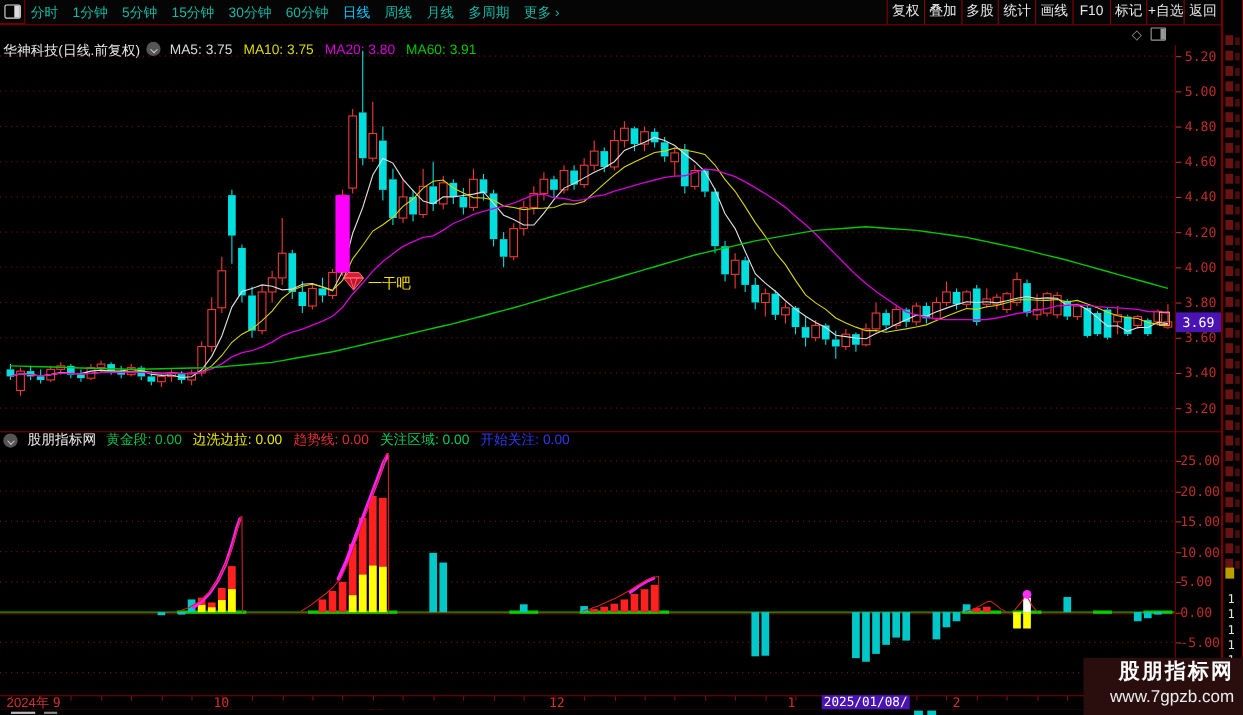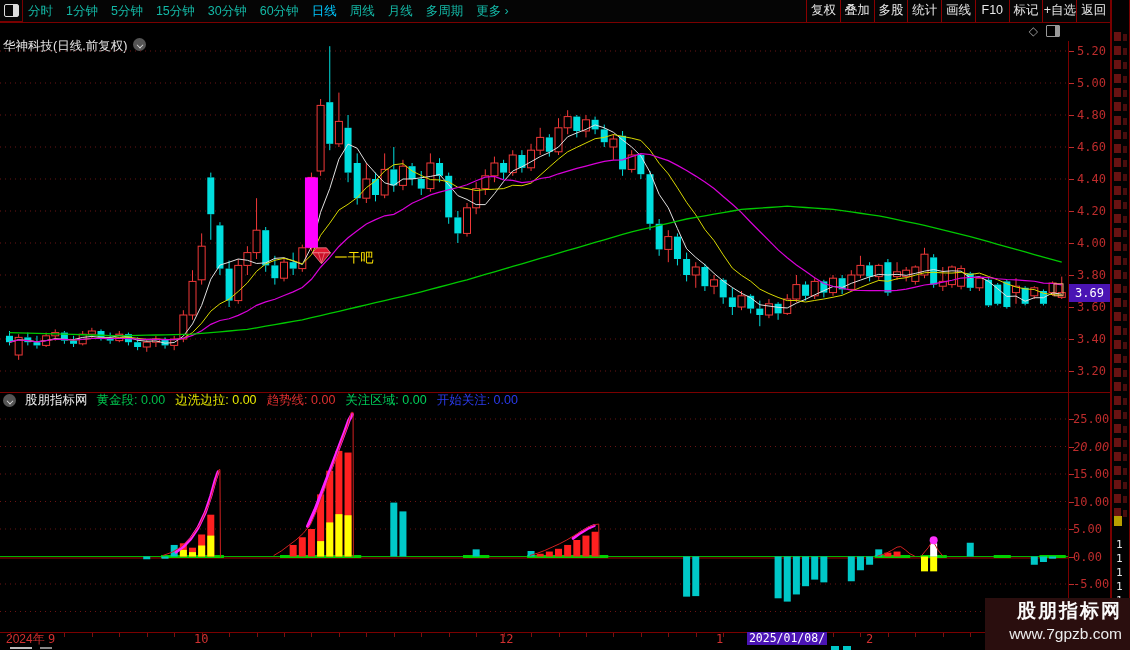--- a/index.html
+++ b/index.html
@@ -80,20 +80,26 @@
         <span class="btn">F10</span>
         <span class="btn">标记</span>
         <span class="btn">+自选</span>
         <span class="btn">返回</span>
       </div>
   </div>
 
   <div class="abs stockrow">
     <span class="stock-title">华神科技(日线.前复权)</span>
     <span class="circle-chev"></span>
+    <span class="legend" id="malegend">
+        <span style="color: rgb(216, 216, 216);">MA5: 3.75</span>
+        <span style="color: rgb(216, 216, 0);">MA10: 3.75</span>
+        <span style="color: rgb(216, 0, 216);">MA20: 3.80</span>
+        <span style="color: rgb(0, 200, 0);">MA60: 3.91</span>
+      </span>
   </div>
   <div class="hdr-icons">
     <span>◇</span>
     <span class="mini-panel"></span>
   </div>
 
   <svg id="mainsvg" class="abs" style="left:0;top:41px" width="1068" height="351">
       <line x1="0" y1="9.999999999999943" x2="1068" y2="9.999999999999943" stroke="#6b1414" stroke-width="1" stroke-dasharray="1 4"></line>
       <line x1="0" y1="41.99999999999997" x2="1068" y2="41.99999999999997" stroke="#6b1414" stroke-width="1" stroke-dasharray="1 4"></line>
       <line x1="0" y1="74" x2="1068" y2="74" stroke="#6b1414" stroke-width="1" stroke-dasharray="1 4"></line>
@@ -731,21 +737,21 @@
 <div class="gut-label" style="left: 1077px; top: 268px;">3.80</div>
 <div class="tickdash" style="left: 1069px; top: 307px;"></div>
 <div class="gut-label" style="left: 1077px; top: 300px;">3.60</div>
 <div class="tickdash" style="left: 1069px; top: 339px;"></div>
 <div class="gut-label" style="left: 1077px; top: 332px;">3.40</div>
 <div class="tickdash" style="left: 1069px; top: 371px;"></div>
 <div class="gut-label" style="left: 1077px; top: 364px;">3.20</div>
 <div class="tickdash" style="left: 1069px; top: 419px;"></div>
 <div class="gut-label" style="left: 1073px; top: 412px;">25.00</div>
 <div class="tickdash" style="left: 1069px; top: 446.5px;"></div>
-<div class="gut-label" style="left: 1073px; top: 439.5px; font-style: italic;">20.00</div>
+<div class="gut-label" style="left: 1073px; top: 439.5px;">20.00</div>
 <div class="tickdash" style="left: 1069px; top: 474px;"></div>
 <div class="gut-label" style="left: 1073px; top: 467px;">15.00</div>
 <div class="tickdash" style="left: 1069px; top: 501.5px;"></div>
 <div class="gut-label" style="left: 1073px; top: 494.5px;">10.00</div>
 <div class="tickdash" style="left: 1069px; top: 529px;"></div>
 <div class="gut-label" style="left: 1073px; top: 522px;">5.00</div>
 <div class="tickdash" style="left: 1069px; top: 556.5px;"></div>
 <div class="gut-label" style="left: 1073px; top: 549.5px;">0.00</div>
 <div class="tickdash" style="left: 1069px; top: 584px;"></div>
 <div class="gut-label" style="left: 1073px; top: 577px;">-5.00</div>

